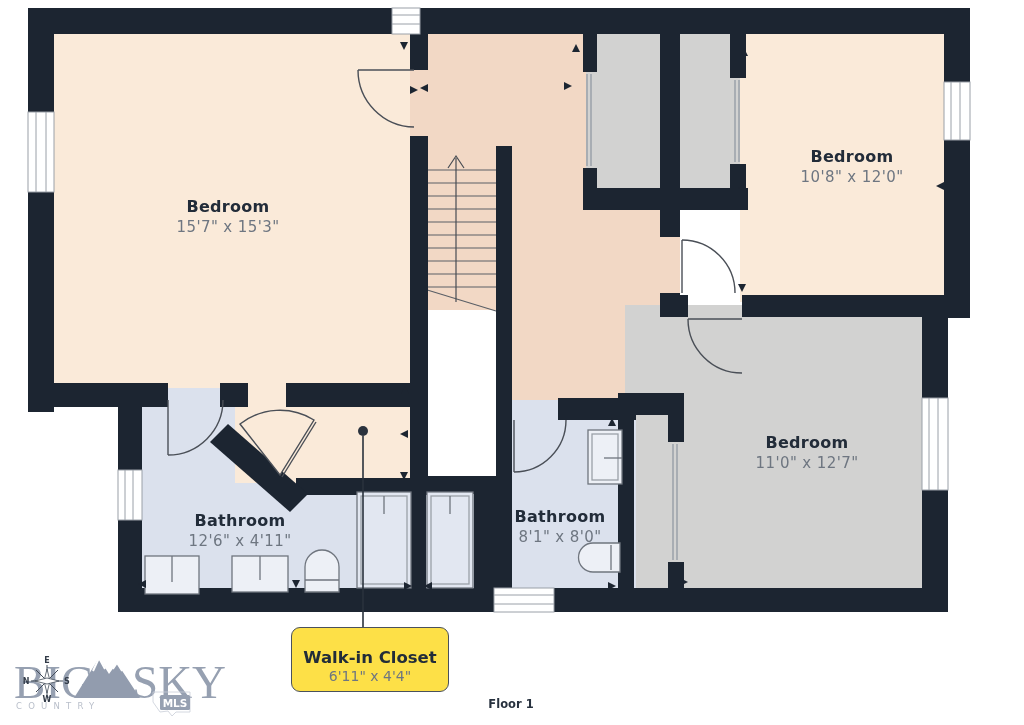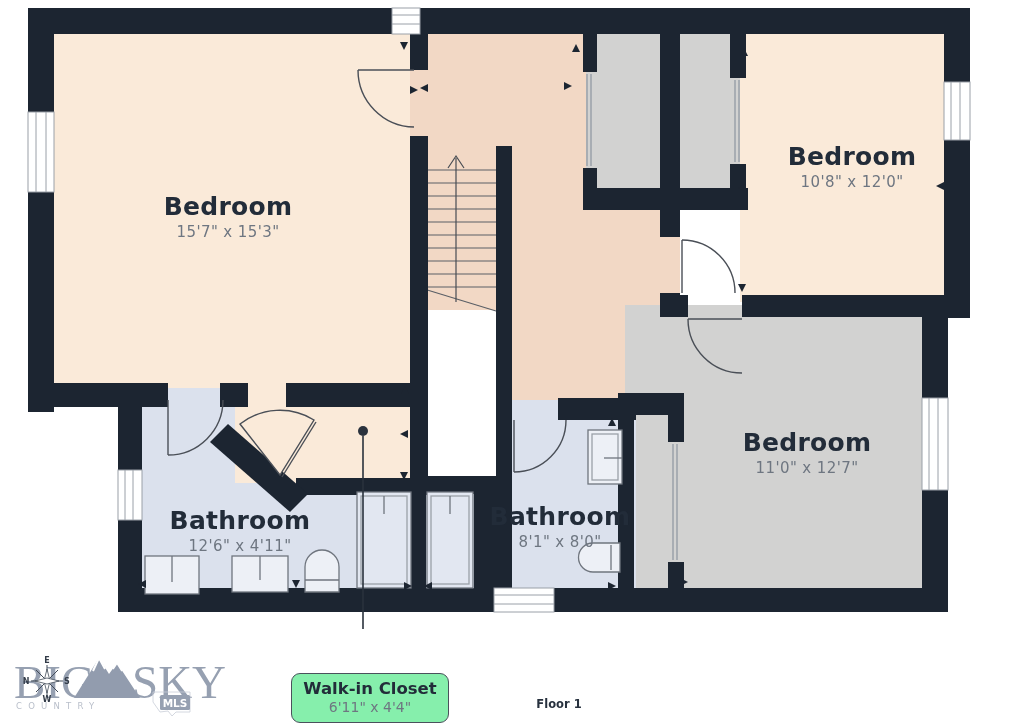--- a/index.html
+++ b/index.html
@@ -1,27 +1,27 @@
 <!DOCTYPE html>
 <html><head>
 <meta charset="utf-8">
 <style>
   html,body{margin:0;padding:0;background:#ffffff;}
   .stage{position:relative;width:1024px;height:725px;background:#ffffff;overflow:hidden;
          font-family:"DejaVu Sans","Liberation Sans",sans-serif;}
   .plan{position:absolute;left:0;top:0;}
   .label{position:absolute;transform:translate(-50%,-50%);text-align:center;white-space:nowrap;}
-  .label .nm{display:block;font-weight:700;font-size:25px;color:#222c39;letter-spacing:.3px;}
+  .label .nm{display:block;font-weight:700;font-size:16px;color:#222c39;letter-spacing:.3px;}
   .label .dm{display:block;font-size:15px;color:#6e7681;margin-top:2px;letter-spacing:.4px;}
-  .callout{position:absolute;left:291px;top:627px;width:152px;padding:5px 2px 7px;
-           background:#86efac;border:1.6px solid #4a515c;border-radius:9px;text-align:center;margin-top:46px;}
+  .callout{position:absolute;left:291px;top:627px;width:152px;padding:20px 2px 7px;
+           background:#fde047;border:1.6px solid #4a515c;border-radius:9px;text-align:center;}
   .callout .nm{display:block;font-weight:700;font-size:16.5px;color:#222c39;}
   .callout .dm{display:block;font-size:14px;color:#6e7681;margin-top:1px;}
   .floor-caption{position:absolute;left:511px;top:697px;transform:translateX(-50%);
-                 font-size:11.5px;font-weight:600;color:#27313e;margin-left:48px;}
+                 font-size:11.5px;font-weight:600;color:#27313e;}
   .logo{position:absolute;left:10px;top:632px;width:225px;height:88px;}
 </style>
 </head>
 <body>
 
 <div class="stage">
 
 <svg class="plan" width="1024" height="725" viewBox="0 0 1024 725">
 
   <g>

